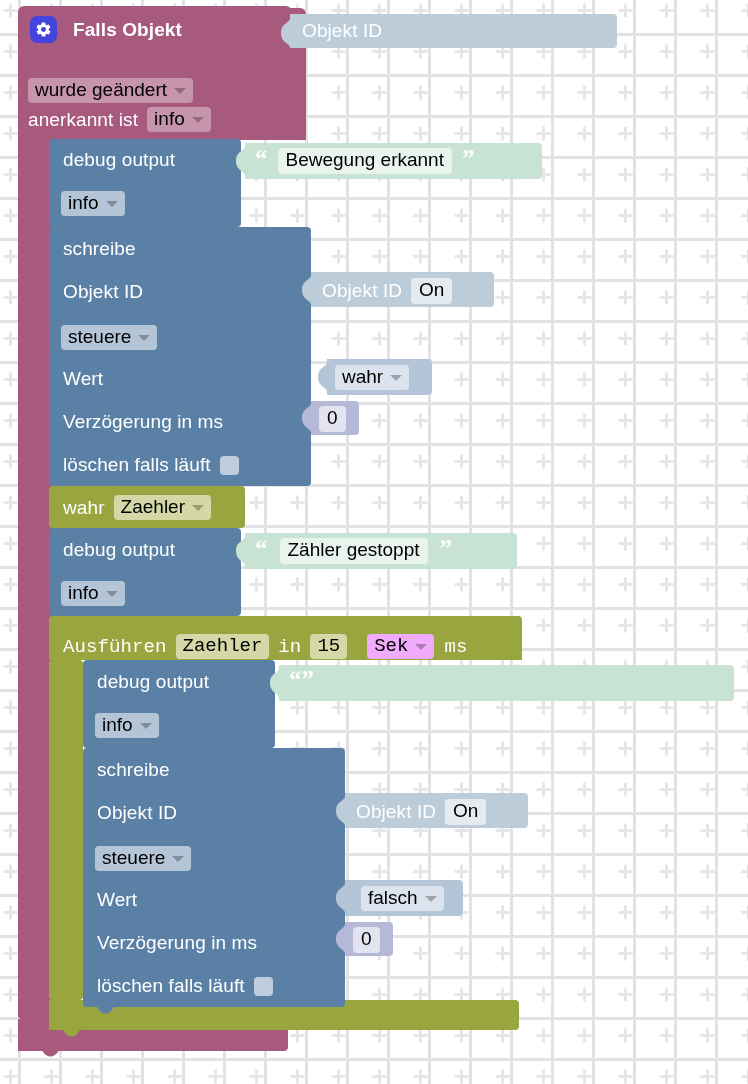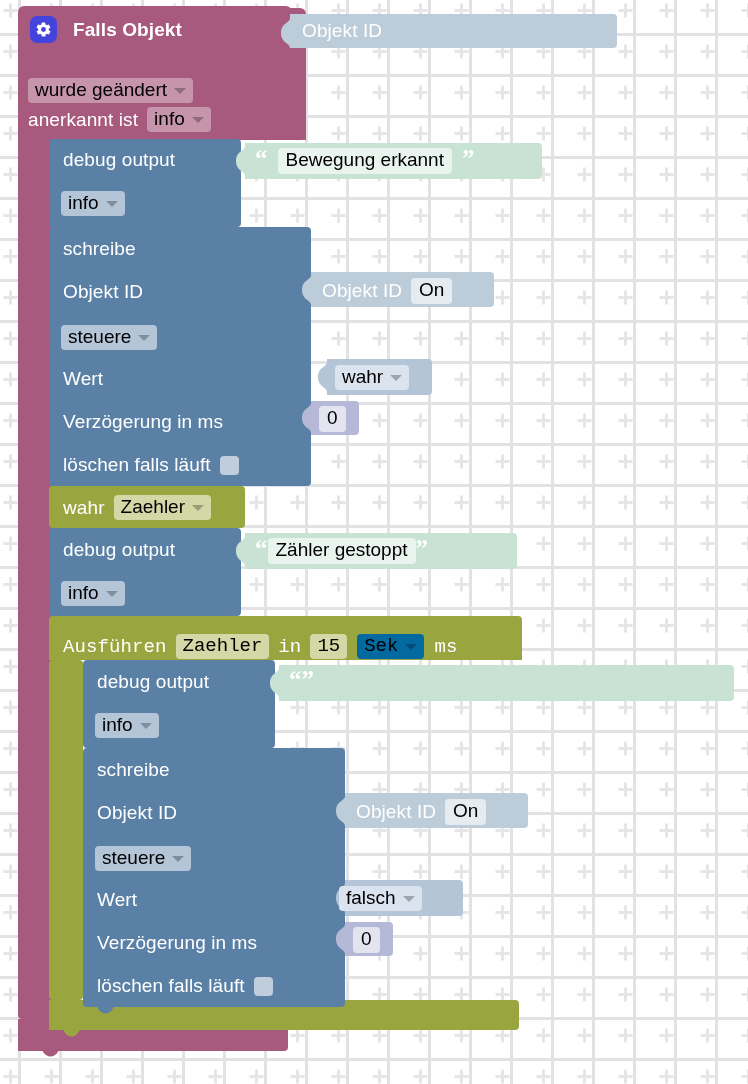--- a/index.html
+++ b/index.html
@@ -255,21 +255,21 @@
     </div>
   </div>
 
   <div class="blk" style="left:231px;top:533px;">
     <svg width="16" height="30" style="position:absolute;left:0;top:3px;">
       <path d="M14,0 h2 v30 h-2 c0,-5 -9,-5 -9,-15 c0,-10 9,-10 9,-15 z" fill="#c8e2d4"></path>
     </svg>
     <div class="body" style="position:relative;left:14px;top:0;width:272px;height:36px;background:#c8e2d4;border-radius:0 4px 4px 0;"></div>
     <div class="row" style="left:24px;top:5px;">
       <span class="quote">“</span>
-      <span class="valstr" style="margin:0 0;">Zähler gestoppt</span>
+      <span class="valstr" style="margin:0 12px;">Zähler gestoppt</span>
       <span class="quote">”</span>
     </div>
   </div>
 
   <div class="blk" style="left:49px;top:616px;">
     <div class="body" style="left:0;top:0;width:473px;height:44px;background:#99a53f;border-radius:4px 4px 0 0;"></div>
     <div class="body" style="left:0;top:44px;width:34px;height:340px;background:#99a53f;"></div>
     <div class="body" style="left:0;top:384px;width:470px;height:30px;background:#99a53f;border-radius:0 4px 4px 0;"></div>
     <svg width="40" height="13" style="position:absolute;left:12px;top:413px;">
       <path d="M0,0 c3,0 3,4 6,6 c3,2 6,2 9,0 c3,-2 3,-6 6,-6 z" fill="#99a53f"></path>
@@ -281,21 +281,21 @@
 
     <div class="row" style="left:14px;top:18px;font-family:Liberation Mono, monospace;">
       <span class="lbl">Ausführen</span>
       <span class="field" style="background:#d3d8a6;margin-left:9px;">
         <span>Zaehler</span>
       </span>
       <span class="lbl" style="margin-left:9px;">in</span>
       <span class="field" style="background:#d3d8a6;margin-left:9px;">
         <span>15</span>
       </span>
-      <span class="field" style="background:#0369a1;margin-left:10px;">
+      <span class="field" style="background:#f0abfc;margin-left:20px;">
         <span>Sek</span>
         <i class="caret"></i>
       </span>
       <span class="lbl" style="margin-left:10px;">ms</span>
     </div>
   </div>
 
   <div class="blk" style="left:83px;top:660px;">
     <div class="body" style="left:0;top:0;width:192px;height:88px;background:#5b80a5;border-radius:4px;"></div>
     <svg width="40" height="13" style="position:absolute;left:12px;top:87px;">
@@ -362,21 +362,21 @@
       <span class="lbl">Objekt ID</span>
       <span class="valstr" style="margin-left:9px;">On</span>
     </div>
   </div>
 
   <div class="blk" style="left:331px;top:880px;">
     <svg width="16" height="30" style="position:absolute;left:0;top:3px;">
       <path d="M14,0 h2 v30 h-2 c0,-5 -9,-5 -9,-15 c0,-10 9,-10 9,-15 z" fill="#b4c5d8"></path>
     </svg>
     <div class="body" style="position:relative;left:14px;top:0;width:118px;height:36px;background:#b4c5d8;border-radius:0 4px 4px 0;"></div>
-    <div class="row" style="left:8px;top:6px;">
+    <div class="row" style="left:30px;top:6px;">
       <span class="field" style="background:#dbe3ee;">
         <span>falsch</span>
         <i class="caret"></i>
       </span>
     </div>
   </div>
 
   <div class="blk" style="left:331px;top:922px;">
     <svg width="16" height="30" style="position:absolute;left:0;top:2px;">
       <path d="M14,0 h2 v30 h-2 c0,-5 -9,-5 -9,-15 c0,-10 9,-10 9,-15 z" fill="#b6b8d8"></path>

